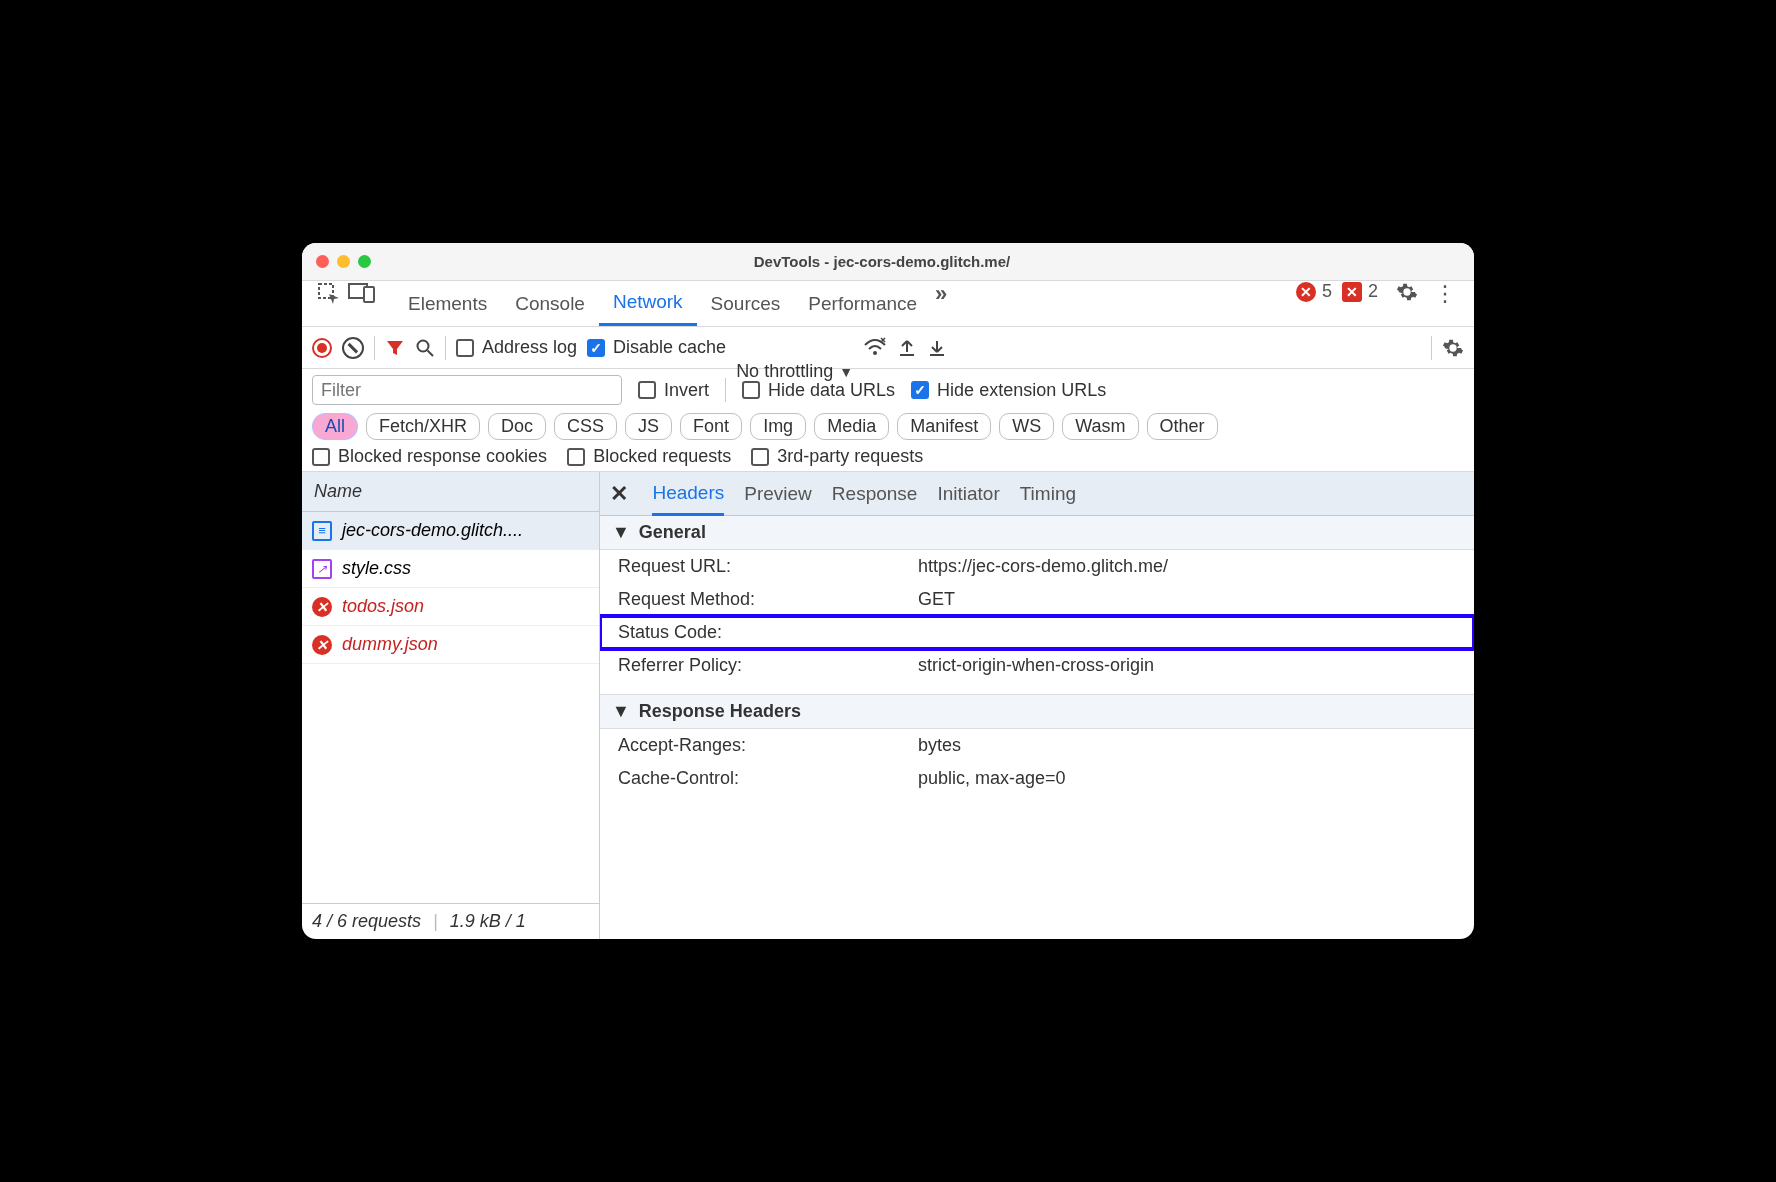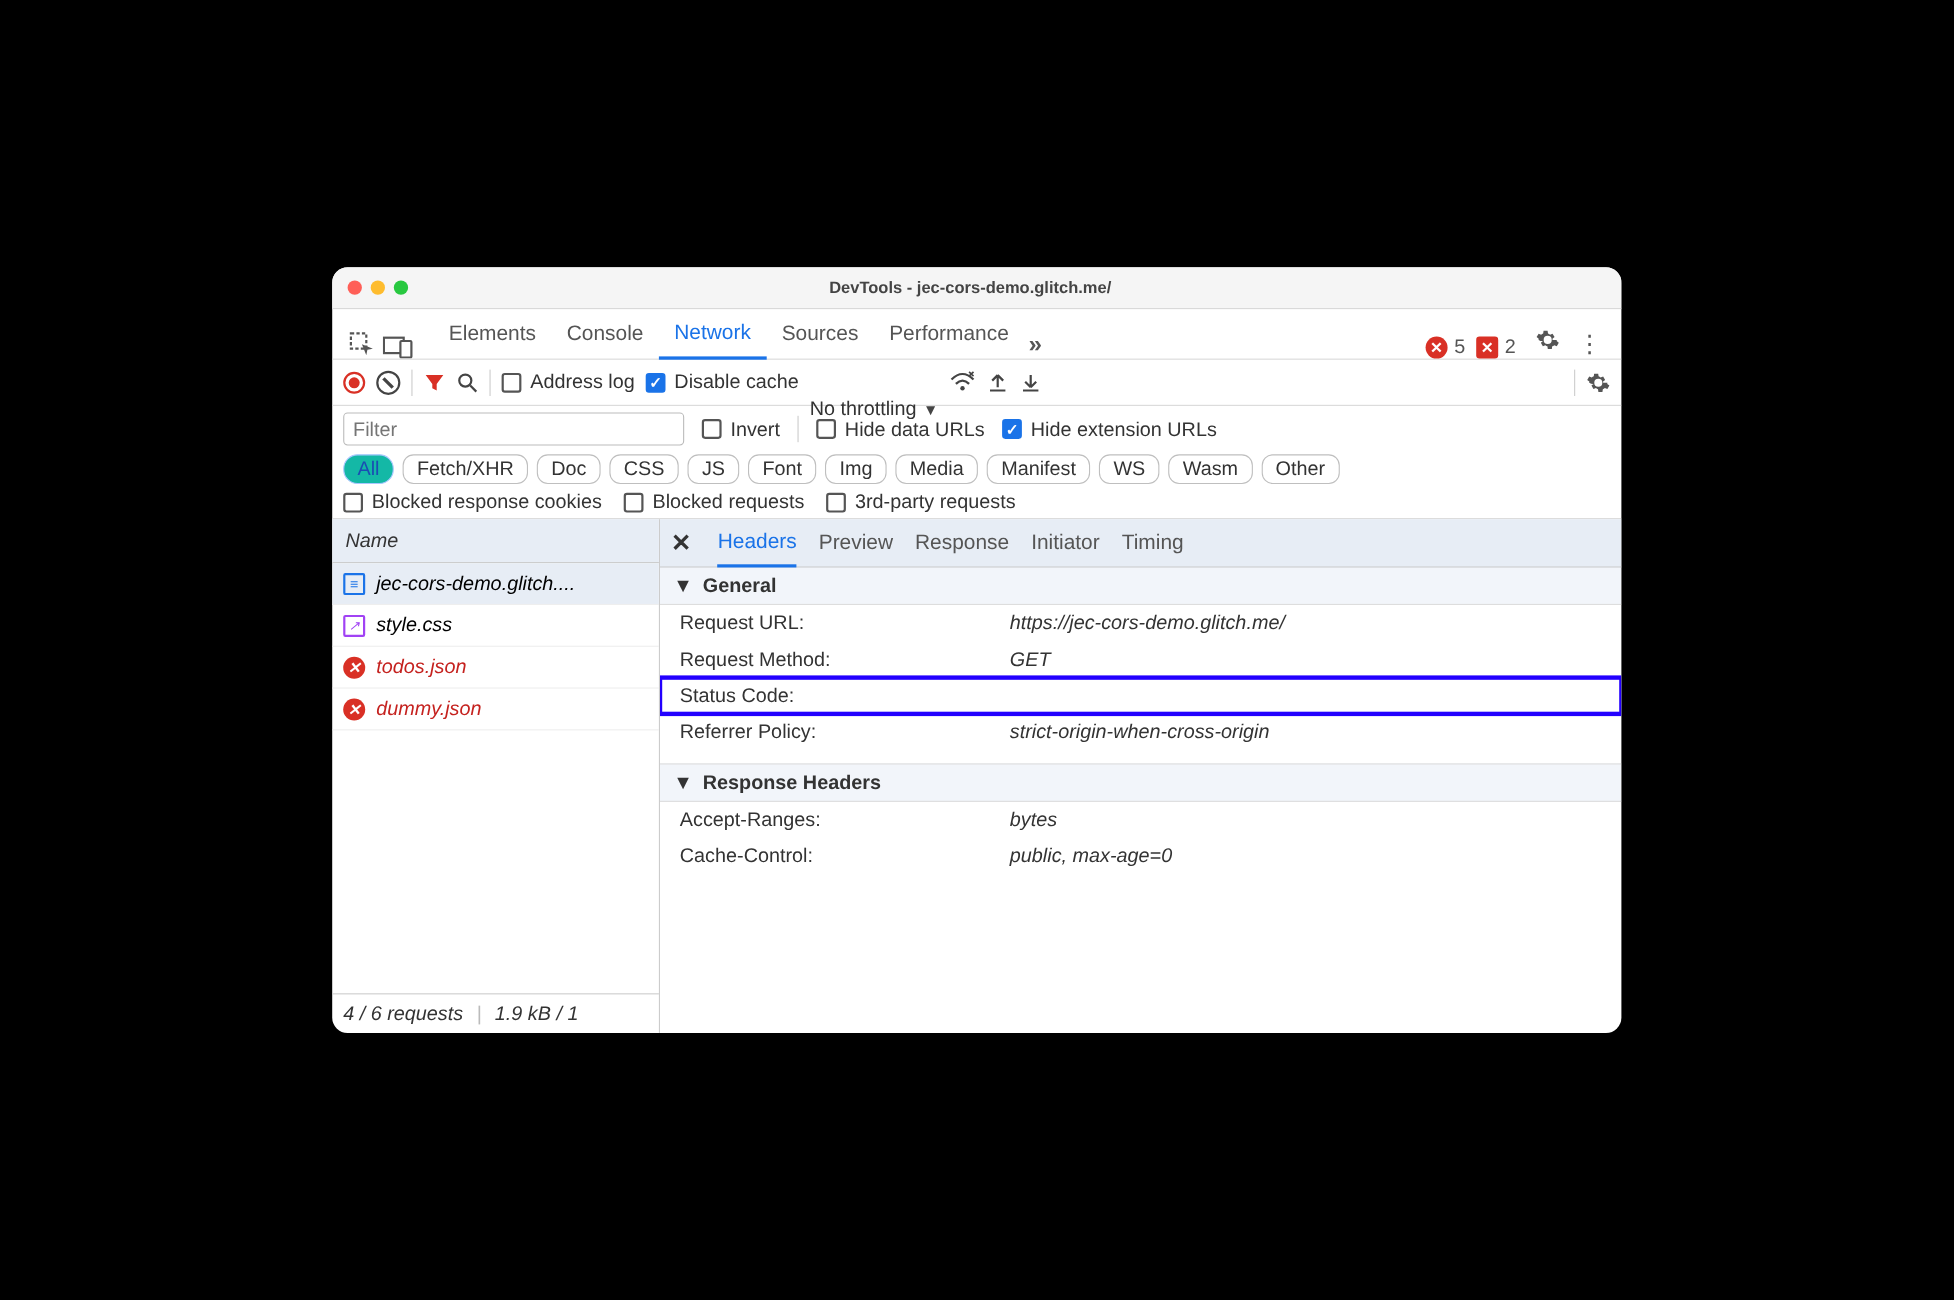--- a/index.html
+++ b/index.html
@@ -39,21 +39,21 @@
   .green { background: #28c840; }
   .title {
     position: absolute; left: 0; right: 12px; text-align: center;
     font-size: 15px; font-weight: 600; color: #444;
     pointer-events: none;
   }
   
   .tabs {
     height: 46px;
     border-bottom: 1px solid #d9d9d9;
-    display: flex; align-items: flex-end;
+    display: flex; align-items: flex-start;
     padding: 0 10px;
     font-size: 19px; color: #555;
   }
   .tabs .icon { color: #555; display: inline-flex; align-items: center; justify-content: center; }
   .tabs .sel-icon { width: 26px; height: 26px; margin: 0 6px 0 4px; }
   .tabs .dev-icon  { width: 28px; height: 22px; margin-right: 18px; }
   .tab { padding: 0 14px; height: 100%; display: flex; align-items: center; cursor: default; }
   .tab.active { color: #1a73e8; border-bottom: 3px solid #1a73e8; margin-bottom: -1px; }
   .chev { margin-left: 4px; font-size: 22px; font-weight: 700; color: #555; }
   .tabs .spacer { flex: 1; }
@@ -91,21 +91,21 @@
   .filter-line1 { display:flex; align-items:center; gap: 16px; margin-bottom: 8px; }
   .filter-input {
     width: 310px; height: 30px; border:1px solid #bbb; border-radius:4px;
     padding: 2px 8px; font-size: 18px; color:#888;
   }
   .pills { display:flex; flex-wrap: wrap; gap: 8px; margin-bottom: 6px; }
   .pill {
     border:1px solid #bfbfbf; border-radius: 10px;
     padding: 2px 12px; font-size: 18px; color:#333; background:#fff;
   }
-  .pill.active { background:#14b8a6; border-color:#a9c7ff; color:#1a4db3;border-radius:13px; }
+  .pill.active { background:#f9a8d4; border-color:#a9c7ff; color:#1a4db3;border-radius:13px; }
   .filter-line3 { display:flex; align-items:center; gap: 20px; }
 
   
   .split { flex:1; display:flex; min-height:0; }
   .list { width: 298px; border-right:1px solid #ccc; display:flex; flex-direction:column;font-style:italic; }
   .list-header {
     height: 40px; background:#e7edf5; border-bottom:1px solid #c9c9c9;
     display:flex; align-items:center; padding:0 12px; font-size:18px; color:#333;
   }
   .list-rows { flex:1; overflow:auto; }
@@ -138,21 +138,21 @@
   .dtab.active { color:#1a73e8; border-bottom:3px solid #1a73e8; margin-bottom:-1px; }
 
   .details-body { flex:1; overflow:auto; font-size:18px; color:#222; }
   .section-title {
     background:#f2f5fa; border-bottom:1px solid #ddd;
     padding:6px 12px; font-size:18px; color:#333; font-weight:700;
   }
   .section-title .tri { margin-right:4px; }
   .kv { display:flex; padding:6px 16px 6px 18px; }
   .kv .k { width: 300px; color:#333; }
-  .kv .v { flex:1; color:#333; display:flex; align-items:center; gap:10px;font-style:italic; }
+  .kv .v { flex:1; color:#333; display:flex; align-items:center; gap:10px; }
   .status-dot { width:18px; height:18px; border-radius:50%; background:#0b8043; display:inline-block; }
   .hl { outline: 4px solid #2300ff; outline-offset: -2px; }
   .section-gap { border-top:1px solid #ddd; }
 </style>
 </head>
 <body>
 
 <div class="window">
 
   <div class="titlebar">

